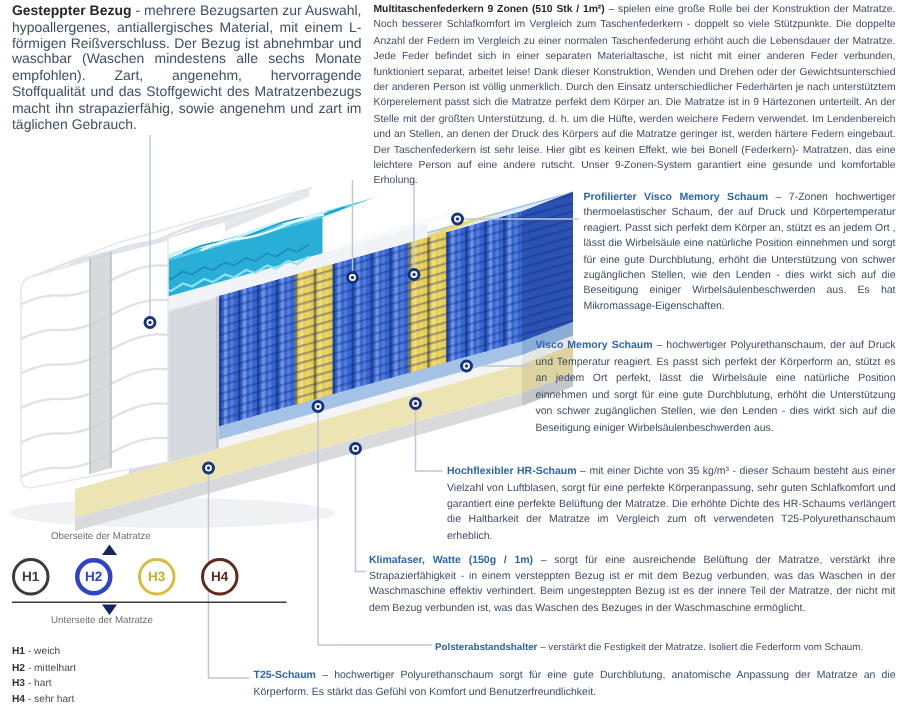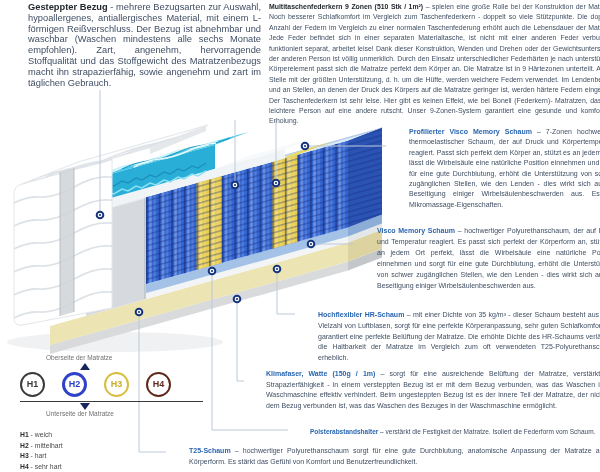--- a/index.html
+++ b/index.html
@@ -1,34 +1,34 @@
 <!DOCTYPE html>
 <html><head>
 <meta charset="utf-8">
 <style>
   html,body{margin:0;padding:0;}
   body{
     width:600px;height:472px;position:relative;background:#ffffff;overflow:hidden;
     font-family:"Liberation Sans", sans-serif;color:#3f4e63;
   }
-  .para{position:absolute;text-align:justify;margin-left:20px;}
+  .para{position:absolute;text-align:justify;}
   .hd{font-weight:bold;}
   .hd.dark{color:#23272e;}
   .hd.blue{color:#2a66ae;}
   .p-left{left:8px;top:2px;width:233px;font-size:9.3px;line-height:10.8px;}
   .p-right{left:249px;top:2px;width:348px;font-size:6.9px;line-height:10.4px;}
   .a1{left:389px;top:127px;width:208px;font-size:7px;line-height:10.4px;}
   .a2{left:357px;top:226px;width:240px;font-size:7px;line-height:10.9px;}
   .a3{left:298px;top:310px;width:299px;font-size:7px;line-height:10.8px;}
   .a4{left:246px;top:369px;width:351px;font-size:7px;line-height:10.7px;}
   .a5{left:290px;top:426px;width:308px;font-size:6.5px;line-height:11px;}
   .a6{left:169px;top:445px;width:428px;font-size:7px;line-height:11px;}
   #art{position:absolute;left:0;top:0;}
   
-  .legend{position:absolute;left:20px;top:354px;width:210px;}
+  .legend{position:absolute;left:8px;top:354px;width:210px;}
   .lg-label{font-size:6.5px;color:#707070;margin-left:26px;line-height:8px;}
   .tri{width:0;height:0;margin-left:60px;}
   .tri-up{border-left:5px solid transparent;border-right:5px solid transparent;border-bottom:7px solid #16265c;margin-top:1px;}
   .tri-down{border-left:5px solid transparent;border-right:5px solid transparent;border-top:7px solid #16265c;margin-top:1px;}
   .zrow{display:flex;gap:17px;margin-top:2px;}
   .zc{width:25px;height:25px;border-radius:50%;border:2px solid #3b3b3b;box-sizing:border-box;
       text-align:center;font-size:9px;font-weight:bold;line-height:20px;color:#3b3b3b;background:#fff;}
   .zc.z1{border-color:#2f43c8;color:#2f43c8;border-width:3px;line-height:18px;}
   .zc.z2{border-color:#d9bd3e;color:#c9ab2e;}
   .zc.z3{border-color:#5e2a1c;color:#5e2a1c;}

